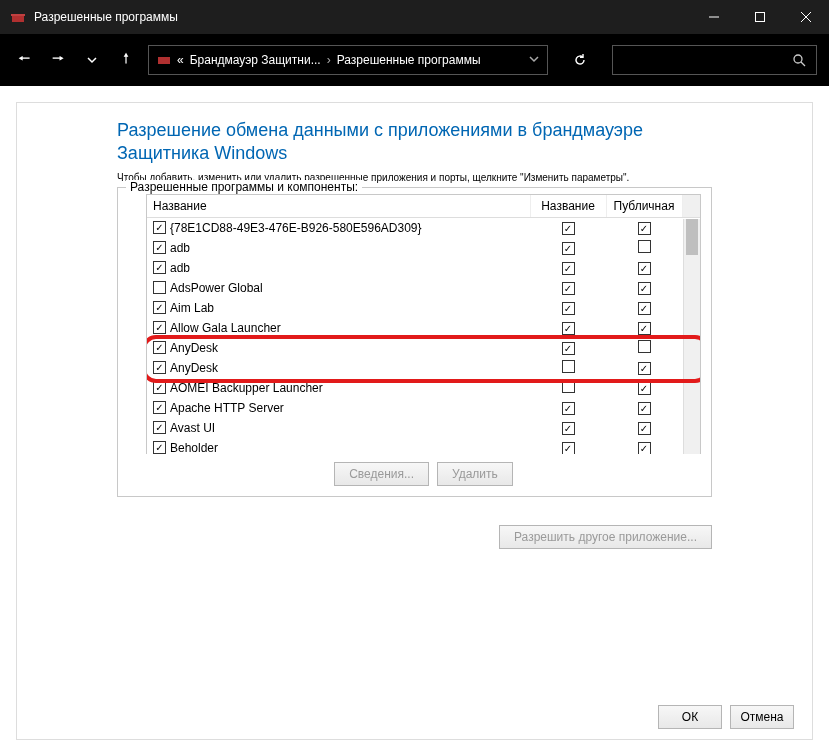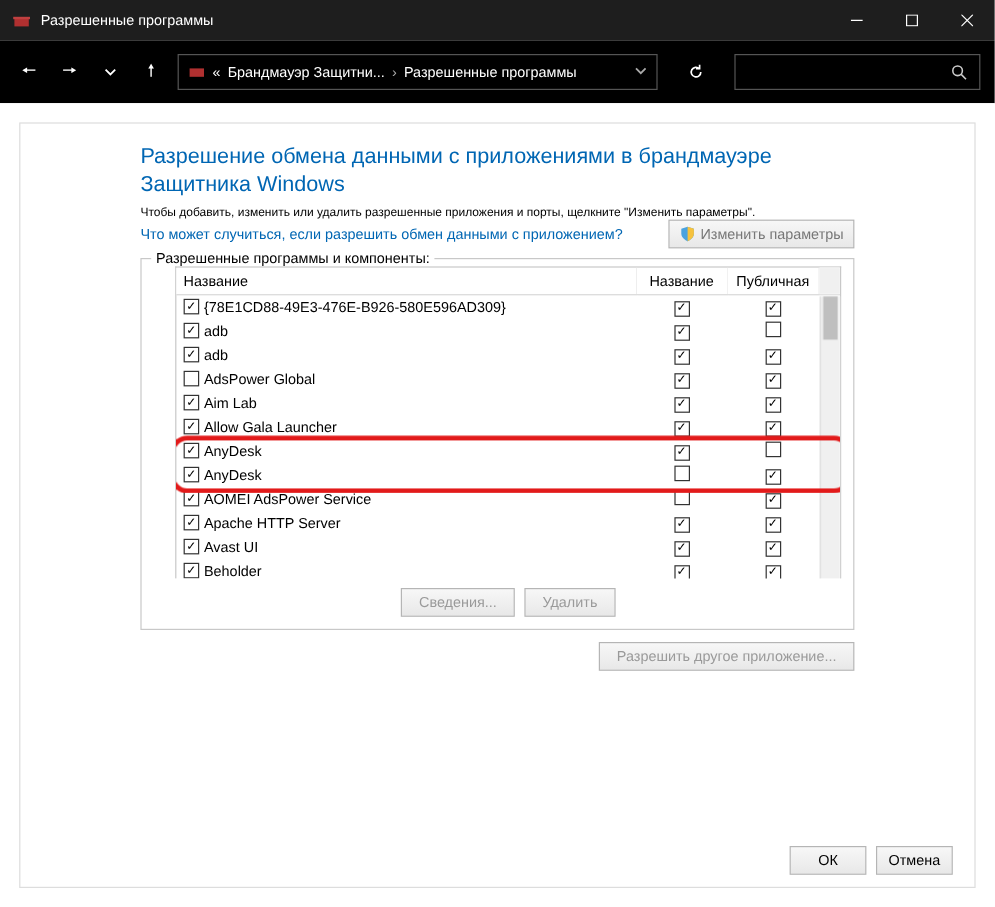--- a/index.html
+++ b/index.html
@@ -189,21 +189,21 @@
     display:flex; justify-content:center; gap:8px; margin-top:8px;
   }
   .btn {
     height:24px; border:1px solid #b5b5b5;
     background:linear-gradient(#f7f7f7,#e8e8e8);
     padding:0 14px; font-size:12px;
     display:flex;align-items:center;
   }
   .btn.disabled { color:#9a9a9a; }
 
-  .allow-another-row { display:flex; justify-content:flex-end; margin-top:10px;align-items:center;}
+  .allow-another-row { display:flex; justify-content:flex-end; margin-top:28px;align-items:center;}
 
   .footer-btns {
     position:absolute;
     right: 18px;
     bottom: 10px;
     display:flex; gap:8px;
   }
   .footer-btns .btn { width:64px; justify-content:center;}
 </style>
 </head>
@@ -274,30 +274,20 @@
       </svg>
   </div>
 </div>
 
 <div class="content-outer">
   <div class="content-inner">
 
     <h1 class="page-title">Разрешение обмена данными с приложениями в брандмауэре Защитника Windows</h1>
     <div class="subtitle">Чтобы добавить, изменить или удалить разрешенные приложения и порты, щелкните "Изменить параметры".</div>
 
-    <div class="link-row">
-      <span class="link">Что может случиться, если разрешить обмен данными с приложением?</span>
-      <div class="change-params-btn">
-        <svg class="shield" viewBox="0 0 16 16">
-          <path d="M8 1 L14 3 V8 C14 12 8 15 8 15 C8 15 2 12 2 8 V3 Z" fill="#4aa3df"></path>
-          <path d="M8 1 L14 3 V8 C14 12 8 15 8 15 V1 Z" fill="#f6c23e"></path>
-        </svg>
-        <span>Изменить параметры</span>
-      </div>
-    </div>
 
     <div class="group-box">
       <span class="group-label">Разрешенные программы и компоненты:</span>
 
       <div class="table-wrap" id="table-wrap">
         <table>
           <thead>
             <tr>
               <th>Название</th>
               <th class="col-private">Название</th>
@@ -374,21 +364,21 @@
                   <span class="cb checked"></span>
                   <span>AnyDesk</span>
                 </td>
                 <td class="cb-cell"><span class="cb"></span></td>
                 <td class="cb-cell"><span class="cb checked"></span></td>
                 <td></td>
               </tr>
               <tr>
                 <td>
                   <span class="cb checked"></span>
-                  <span>AOMEI AdsPower Service</span>
+                  <span>AOMEI Backupper Launcher</span>
                 </td>
                 <td class="cb-cell"><span class="cb"></span></td>
                 <td class="cb-cell"><span class="cb checked"></span></td>
                 <td></td>
               </tr>
               <tr>
                 <td>
                   <span class="cb checked"></span>
                   <span>Apache HTTP Server</span>
                 </td>

